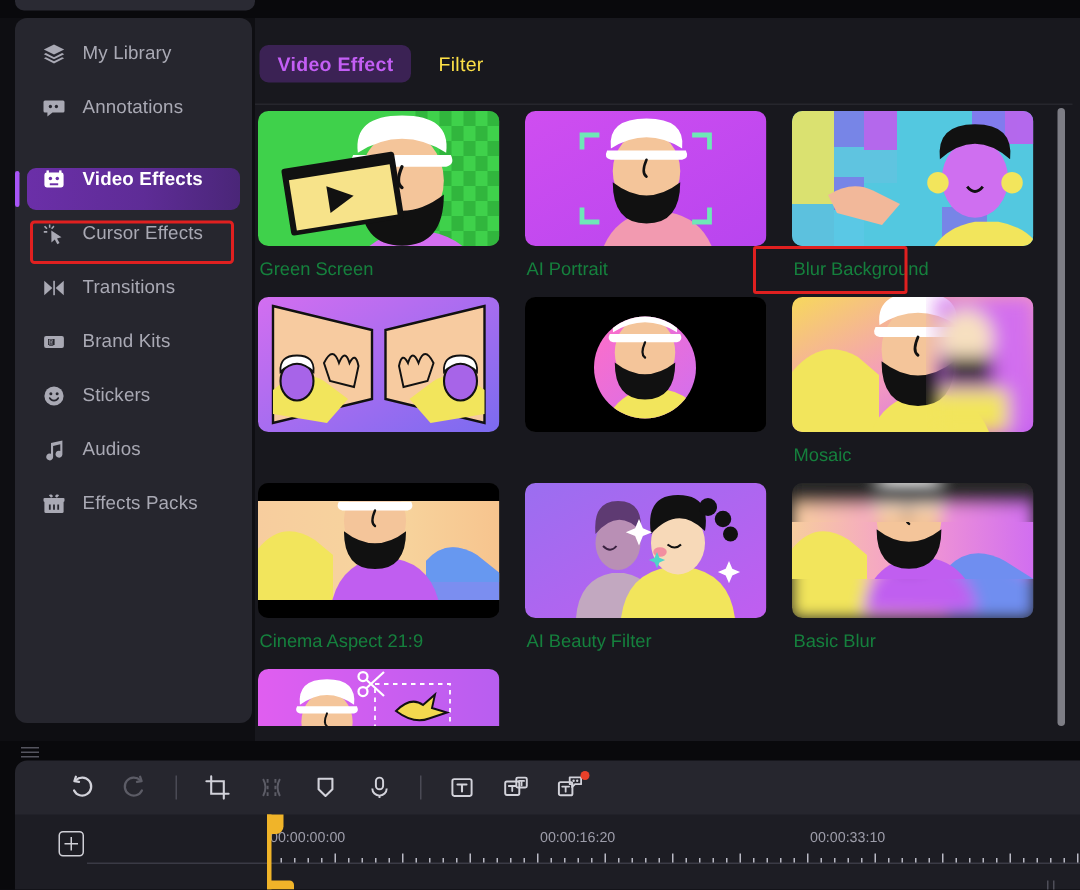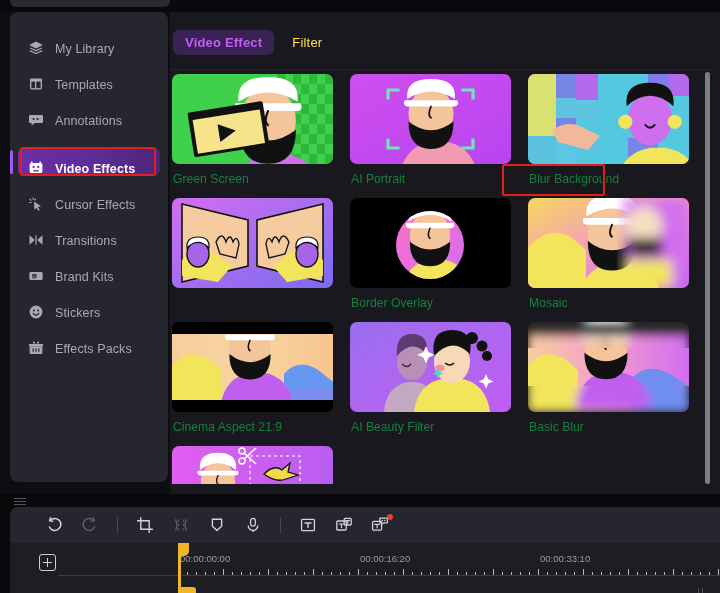--- a/index.html
+++ b/index.html
@@ -24,21 +24,21 @@
   }
 
   
   .sidebar {
     position:absolute; left:10px; top:0; width:158px; height:470px;
     background:#26262e; border-radius:8px;
     padding-top:16px;
   }
   .side-item {
     position:relative;
-    display:flex; align-items:flex-end; gap:11px;
+    display:flex; align-items:flex-start; gap:11px;
     height:28px; margin:0 8px 8px 8px; padding-left:10px;
     border-radius:6px; cursor:pointer;
   }
   .side-item .lbl {
     font-size:12.5px; color:#a9a9b4; letter-spacing:.1px; white-space:nowrap;
   }
   .side-item .ico { width:16px; height:16px; display:block; flex:none; }
   .side-item .ico svg { display:block; }
   .side-item.active {
     background: linear-gradient(90deg,#6b2fa8 0%, #5e2c96 55%, #4a2678 100%);
@@ -180,30 +180,20 @@
     <div class="sidebar" id="sidebar">
         <div class="side-item">
           <span class="ico">
             <svg width="16" height="16" viewBox="0 0 16 16">
               <path fill="#a9a9b4" d="M8 1.6 1.2 5 8 8.4 14.8 5z"></path>
               <path fill="#a9a9b4" d="M2.6 7.4 1.2 8.1 8 11.5l6.8-3.4-1.4-.7L8 10.1z"></path>
               <path fill="#a9a9b4" d="M2.6 10.2l-1.4.7L8 14.3l6.8-3.4-1.4-.7L8 12.9z"></path>
             </svg>
           </span>
           <span class="lbl">My Library</span>
-        </div>
-        <div class="side-item">
-          <span class="ico">
-            <svg width="16" height="16" viewBox="0 0 16 16">
-              <rect x="2" y="2.5" width="12" height="11" rx="1.4" fill="#a9a9b4"></rect>
-              <rect x="3.4" y="5.6" width="3.6" height="6.5" fill="#26262e"></rect>
-              <rect x="8.3" y="5.6" width="4.3" height="6.5" fill="#26262e"></rect>
-            </svg>
-          </span>
-          <span class="lbl">Templates</span>
         </div>
         <div class="side-item">
           <span class="ico">
             <svg width="16" height="16" viewBox="0 0 16 16">
               <path fill="#a9a9b4" d="M2 3h12a1 1 0 0 1 1 1v6a1 1 0 0 1-1 1H7l-3.4 2.6V11H2a1 1 0 0 1-1-1V4a1 1 0 0 1 1-1z"></path>
               <circle cx="5.6" cy="7" r="1.1" fill="#26262e"></circle>
               <circle cx="9.6" cy="7" r="1.1" fill="#26262e"></circle>
             </svg>
           </span>
           <span class="lbl">Annotations</span>
@@ -256,20 +246,28 @@
         <div class="side-item">
           <span class="ico">
             <svg width="16" height="16" viewBox="0 0 16 16">
               <circle cx="8" cy="8" r="6.4" fill="#a9a9b4"></circle>
               <circle cx="5.9" cy="6.5" r="1" fill="#26262e"></circle>
               <circle cx="10.1" cy="6.5" r="1" fill="#26262e"></circle>
               <path d="M5.2 9.4a3.2 3.2 0 0 0 5.6 0" stroke="#26262e" stroke-width="1.2" fill="none" stroke-linecap="round"></path>
             </svg>
           </span>
           <span class="lbl">Stickers</span>
+        </div>
+        <div class="side-item">
+          <span class="ico">
+            <svg width="16" height="16" viewBox="0 0 16 16">
+              <path fill="#a9a9b4" d="M13.6 1.6 6 3.4v7.1a2.3 2.3 0 1 0 1.4 2.1V5.3l4.8-1.1v4.5A2.3 2.3 0 1 0 13.6 11z"></path>
+            </svg>
+          </span>
+          <span class="lbl">Audios</span>
         </div>
         <div class="side-item">
           <span class="ico">
             <svg width="16" height="16" viewBox="0 0 16 16">
               <path fill="#a9a9b4" d="M1.6 6.4h12.8V13a1 1 0 0 1-1 1H2.6a1 1 0 0 1-1-1z"></path>
               <rect x="1" y="4" width="14" height="2.6" rx=".7" fill="#a9a9b4"></rect>
               <path fill="#26262e" d="M4.6 8.4h1.2v3.4H4.6zm2.8 0h1.2v3.4H7.4zm2.8 0h1.2v3.4h-1.2z"></path>
               <path fill="#a9a9b4" d="M4.6 2.1a1.5 1.5 0 0 1 2.6 1.1L6 3.9zM11.4 2.1a1.5 1.5 0 0 0-2.6 1.1L10 3.9z"></path>
             </svg>
           </span>
@@ -455,21 +453,20 @@
     <ellipse cx="0" cy="8" rx="18" ry="21" fill="#f4c59a"></ellipse>
     <path d="M-18 14 q18 14 36 0 q0 22-18 22 q-18 0-18-22z" fill="#111"></path>
     <path d="M-19 -4 q19 -12 38 0 q2-16-19-16 q-21 0-19 16z" fill="#fff"></path>
     <path d="M-21 -3 h42 q2 4-2 5 h-38 q-4-1-2-5z" fill="#fff"></path>
     <path d="M0 2 q-3 7 0 9" stroke="#111" stroke-width="1.4" fill="none" stroke-linecap="round"></path>
   </g>
                   </g>
                 </g>
               </svg>
             </div>
-            <div class="cap">Border Overlay</div>
           </div>
           <div class="cell">
             <div class="thumb">
               <svg class="art" viewBox="0 0 161 90" preserveAspectRatio="none">
    <defs>
                   <linearGradient id="mo" x1="0" y1="0" x2="1" y2="1">
                     <stop offset="0" stop-color="#f7d85c"></stop>
                     <stop offset=".5" stop-color="#f49ac0"></stop>
                     <stop offset="1" stop-color="#c05ef0"></stop>
                   </linearGradient>

